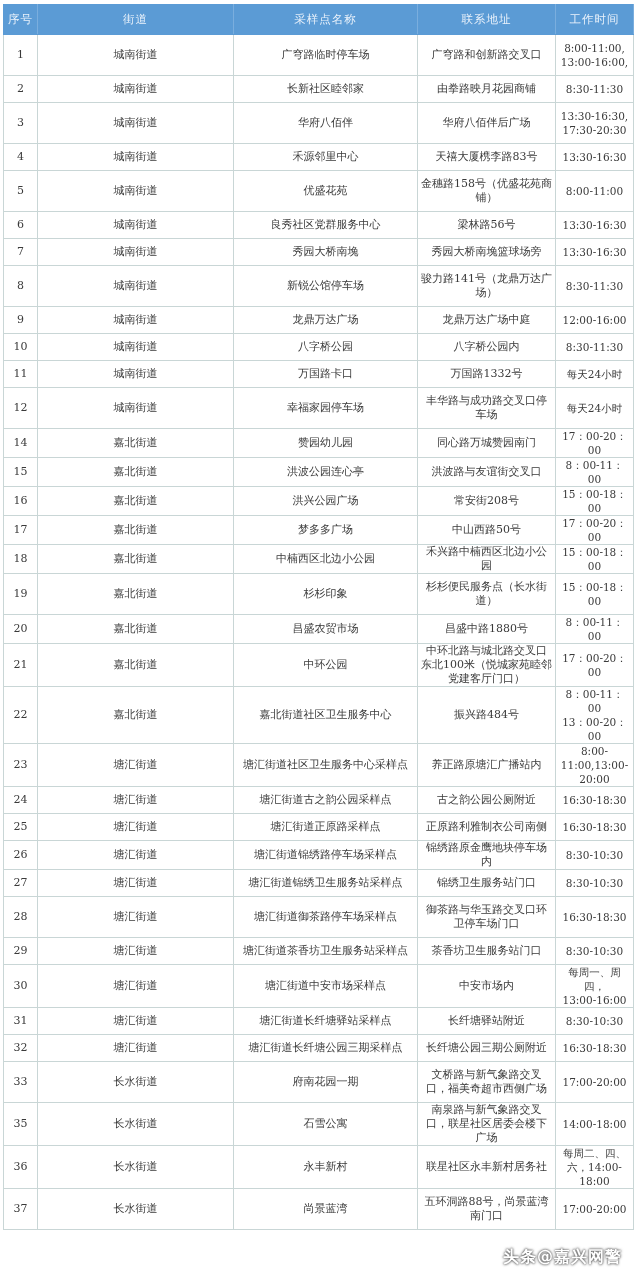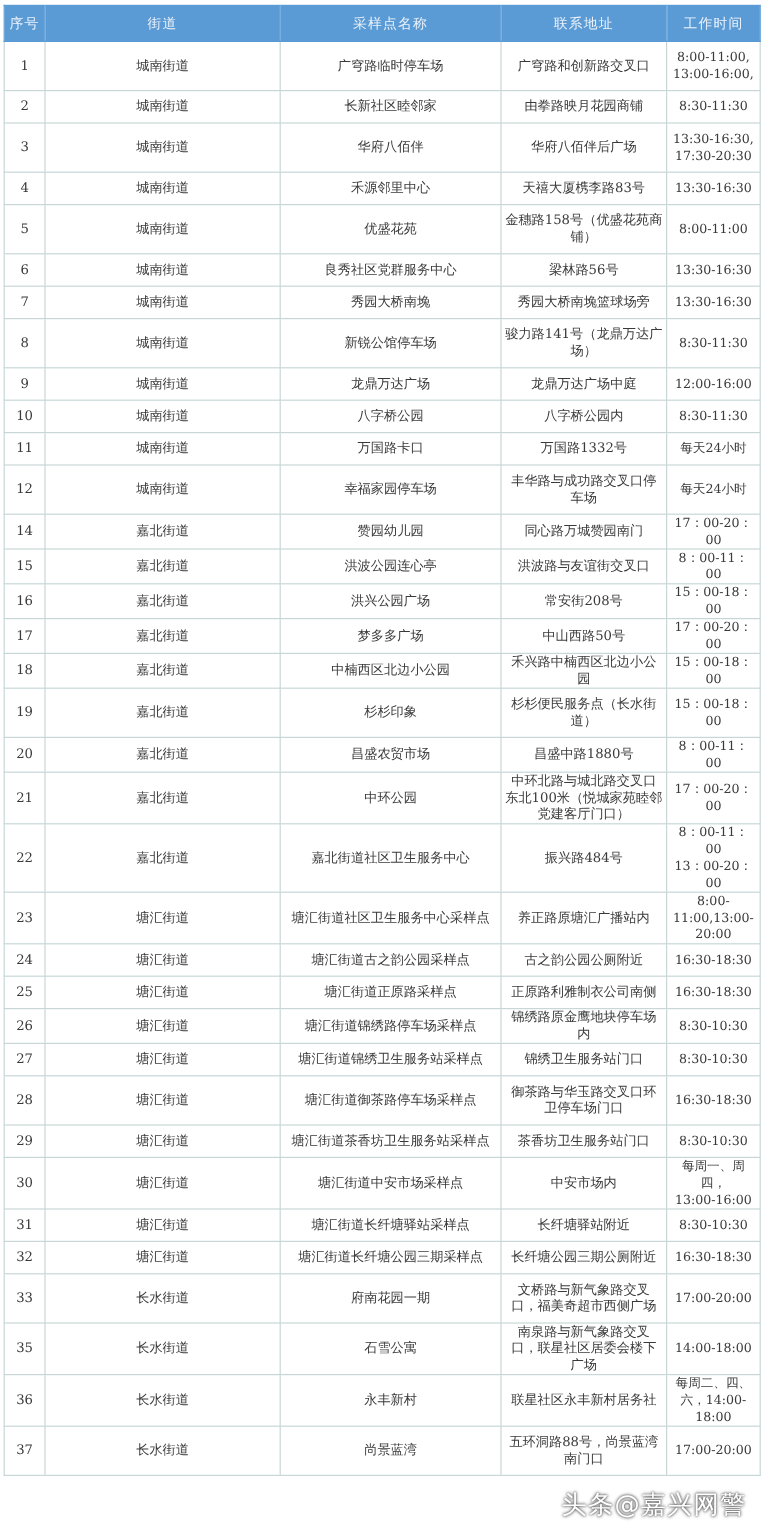--- a/index.html
+++ b/index.html
@@ -40,24 +40,24 @@
     col.c1 { width: 34px; }
     col.c2 { width: 196px; }
     col.c3 { width: 184px; }
     col.c4 { width: 138px; }
     col.c5 { width: 78px; }
     .watermark {
       position: absolute;
       right: 14px;
       bottom: 12px;
       font-family: "DejaVu Sans", "Liberation Sans", sans-serif;
-      font-size: 21px;
+      font-size: 16px;
       color: #ffffff;
       text-shadow: 0 0 2px #555, 0 0 3px #555;
-      font-weight: normal;
+      font-weight: bold;
       letter-spacing: 1px;
     }
   </style>
 </head>
 <body>
 
 <div class="sheet">
   <table>
     <colgroup>
       <col class="c1">

